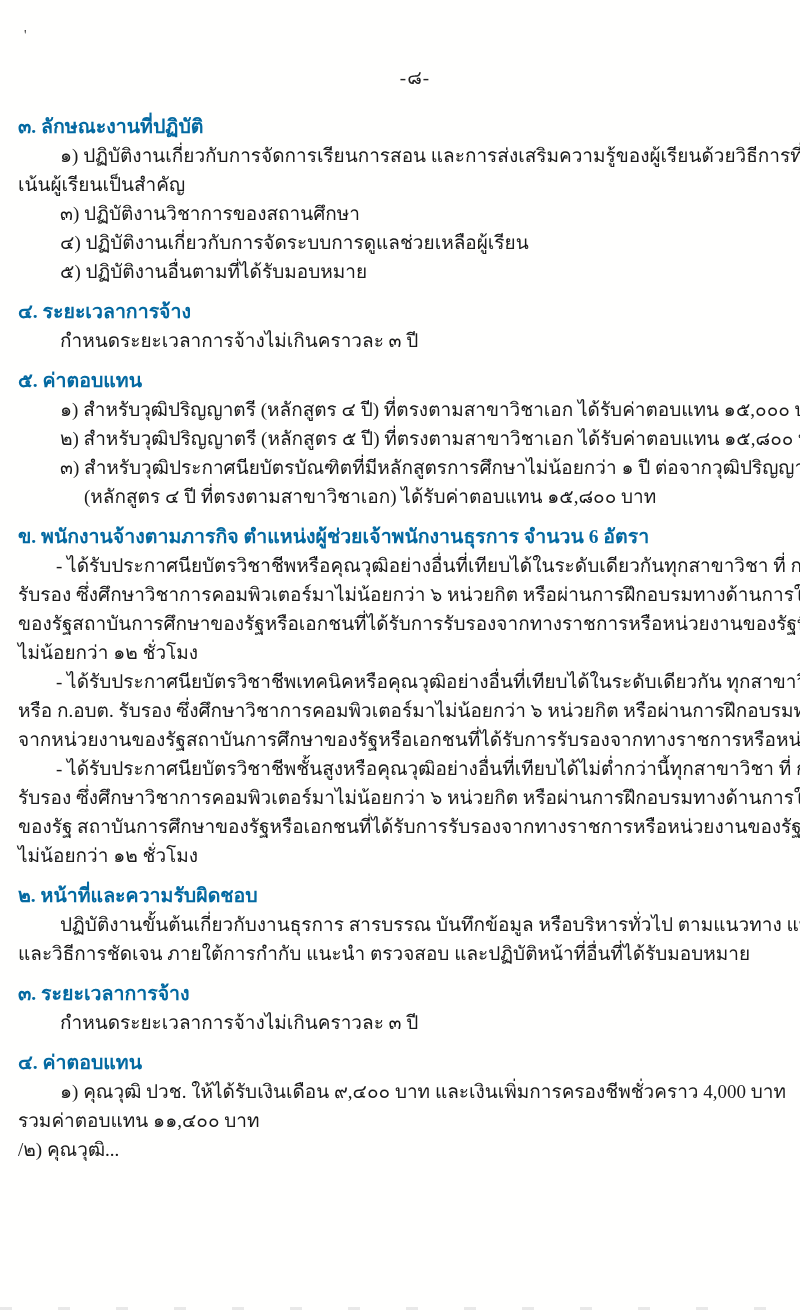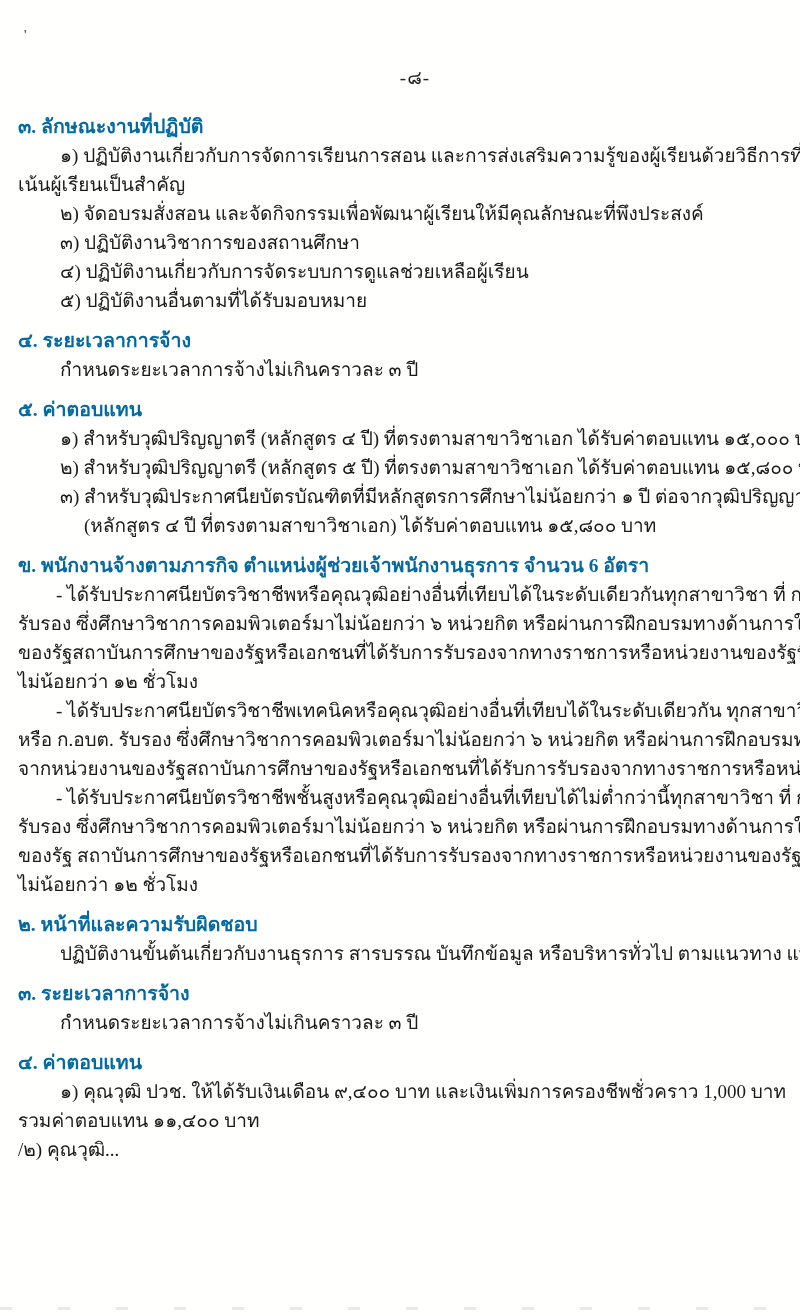--- a/index.html
+++ b/index.html
@@ -79,21 +79,20 @@
 
   <span class="stray-mark">'</span>
 
   <div class="page-number">-๘-</div>
 
   <div class="content">
 
     <div class="ln h">๓. ลักษณะงานที่ปฏิบัติ</div>
     <div class="ln ind">๑)  ปฏิบัติงานเกี่ยวกับการจัดการเรียนการสอน และการส่งเสริมความรู้ของผู้เรียนด้วยวิธีการที่หลากหลาย โดย</div>
     <div class="ln flush">เน้นผู้เรียนเป็นสำคัญ</div>
-    <div class="ln ind">๒)  จัดอบรมสั่งสอน และจัดกิจกรรมเพื่อพัฒนาผู้เรียนให้มีคุณลักษณะที่พึงประสงค์</div>
     <div class="ln ind">๓)  ปฏิบัติงานวิชาการของสถานศึกษา</div>
     <div class="ln ind">๔)  ปฏิบัติงานเกี่ยวกับการจัดระบบการดูแลช่วยเหลือผู้เรียน</div>
     <div class="ln ind">๕)  ปฏิบัติงานอื่นตามที่ได้รับมอบหมาย</div>
 
     <div class="ln h mt">๔. ระยะเวลาการจ้าง</div>
     <div class="ln ind">กำหนดระยะเวลาการจ้างไม่เกินคราวละ  ๓  ปี</div>
 
     <div class="ln h mt">๕. ค่าตอบแทน</div>
     <div class="ln ind">๑)  สำหรับวุฒิปริญญาตรี (หลักสูตร ๔ ปี)  ที่ตรงตามสาขาวิชาเอก  ได้รับค่าตอบแทน  ๑๕,๐๐๐  บาท</div>
     <div class="ln ind">๒)  สำหรับวุฒิปริญญาตรี (หลักสูตร ๕ ปี)  ที่ตรงตามสาขาวิชาเอก  ได้รับค่าตอบแทน  ๑๕,๘๐๐  บาท</div>
@@ -109,26 +108,27 @@
     <div class="ln bul">- ได้รับประกาศนียบัตรวิชาชีพเทคนิคหรือคุณวุฒิอย่างอื่นที่เทียบได้ในระดับเดียวกัน ทุกสาขาวิชาที่ ก.จ., ก.ท.</div>
     <div class="ln flush">หรือ ก.อบต. รับรอง ซึ่งศึกษาวิชาการคอมพิวเตอร์มาไม่น้อยกว่า ๖ หน่วยกิต หรือผ่านการฝึกอบรมทางด้านการใช้คอมพิวเตอร์</div>
     <div class="ln flush">จากหน่วยงานของรัฐสถาบันการศึกษาของรัฐหรือเอกชนที่ได้รับการรับรองจากทางราชการหรือหน่วยงานของรัฐที่ใช้เวลา</div>
     <div class="ln bul">- ได้รับประกาศนียบัตรวิชาชีพชั้นสูงหรือคุณวุฒิอย่างอื่นที่เทียบได้ไม่ต่ำกว่านี้ทุกสาขาวิชา ที่ ก.จ., ก.ท. หรือ ก.อบต.</div>
     <div class="ln flush">รับรอง ซึ่งศึกษาวิชาการคอมพิวเตอร์มาไม่น้อยกว่า ๖ หน่วยกิต หรือผ่านการฝึกอบรมทางด้านการใช้คอมพิวเตอร์จากหน่วยงาน</div>
     <div class="ln flush">ของรัฐ สถาบันการศึกษาของรัฐหรือเอกชนที่ได้รับการรับรองจากทางราชการหรือหน่วยงานของรัฐที่ใช้เวลาการฝึกอบรม</div>
     <div class="ln flush">ไม่น้อยกว่า ๑๒ ชั่วโมง</div>
 
     <div class="ln h mt">๒. หน้าที่และความรับผิดชอบ</div>
     <div class="ln ind">ปฏิบัติงานขั้นต้นเกี่ยวกับงานธุรการ สารบรรณ บันทึกข้อมูล หรือบริหารทั่วไป ตามแนวทาง แบบอย่าง ขั้นตอน</div>
+    <div class="ln flush">และวิธีการชัดเจน ภายใต้การกำกับ แนะนำ ตรวจสอบ และปฏิบัติหน้าที่อื่นที่ได้รับมอบหมาย</div>
 
     <div class="ln h mt">๓. ระยะเวลาการจ้าง</div>
     <div class="ln ind">กำหนดระยะเวลาการจ้างไม่เกินคราวละ  ๓  ปี</div>
 
     <div class="ln h mt">๔. ค่าตอบแทน</div>
-    <div class="ln ind">๑)  คุณวุฒิ ปวช. ให้ได้รับเงินเดือน  ๙,๔๐๐  บาท  และเงินเพิ่มการครองชีพชั่วคราว  1,000  บาท</div>
+    <div class="ln ind">๑)  คุณวุฒิ ปวช. ให้ได้รับเงินเดือน  ๙,๔๐๐  บาท  และเงินเพิ่มการครองชีพชั่วคราว  4,000  บาท</div>
     <div class="ln flush">รวมค่าตอบแทน  ๑๑,๔๐๐  บาท</div>
 
     <div class="ln cont-note">/๒) คุณวุฒิ...</div>
 
   </div>
 
   <div class="bottom-noise"></div>
 
 </div>
 

